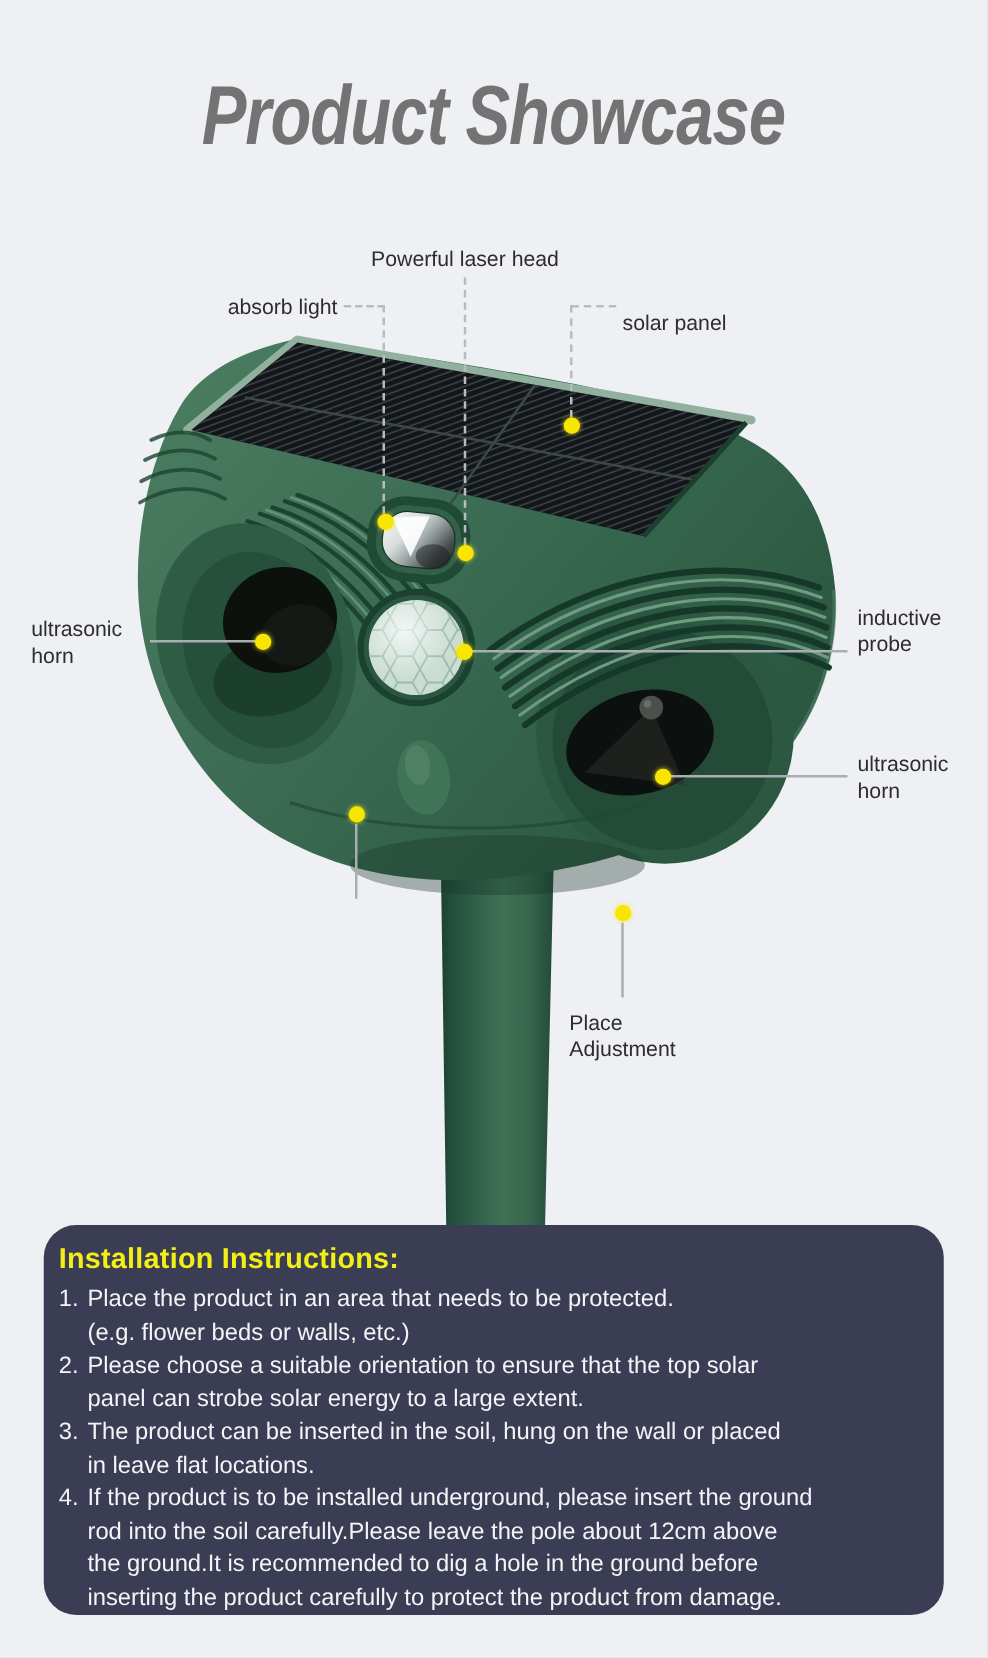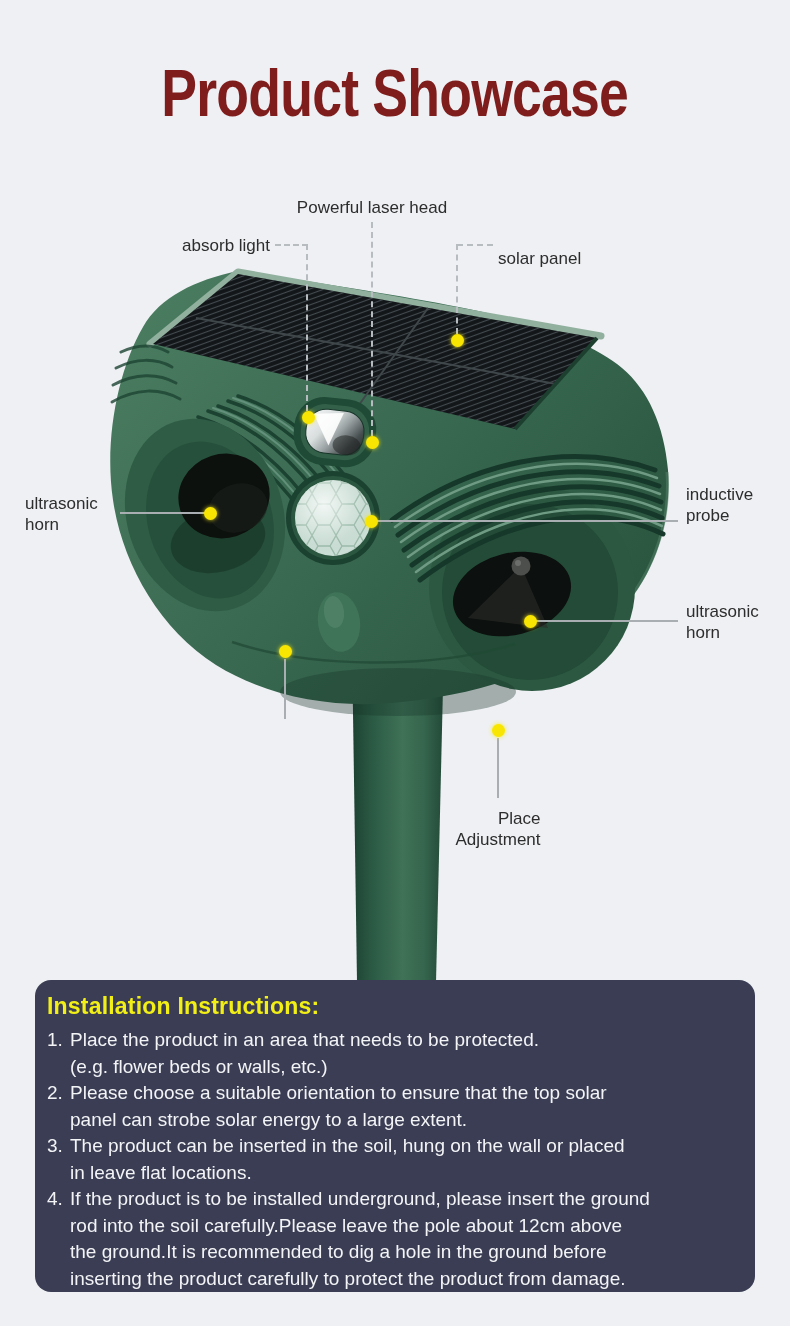--- a/index.html
+++ b/index.html
@@ -4,47 +4,47 @@
 <style>
   html,body{margin:0;padding:0;background:#dfe2e8;}
   .canvas{
     position:relative;width:790px;height:1326px;margin:0 auto;
     background:#eef0f3;overflow:hidden;
     font-family:"Liberation Sans",sans-serif;
   }
   
   .title{
     position:absolute;top:58px;left:0;width:790px;margin:0;
-    text-align:center;font-size:67px;font-weight:700;color:#7f1d1d;
-    line-height:1.05;letter-spacing:-1px;
+    text-align:center;font-size:67px;font-weight:700;color:#737373;
+    line-height:1.05;letter-spacing:-1px;font-style:italic;
   }
   .title-inner{display:inline-block;transform:scaleX(0.8);transform-origin:50% 50%;}
   
   .lbl{
     position:absolute;font-size:17px;color:#2d2d2d;line-height:21px;
     white-space:pre-line;
   }
-  .lbl-center{transform:translateX(-50%);text-align:right;}
+  .lbl-center{transform:translateX(-50%);text-align:left;}
   .lbl-right{text-align:right;}
   
   .ln{position:absolute;}
   .ln-vd{width:0;border-left:2px dashed #b7bcc1;}
   .ln-hd{height:0;border-top:2px dashed #b7bcc1;}
   .ln-vs{width:2px;background:#a9aeb3;}
   .ln-hs{height:2px;background:#a9aeb3;}
   
   .dot{
     position:absolute;width:13px;height:13px;margin:-6.5px 0 0 -6.5px;
     border-radius:50%;background:#f8e602;
     box-shadow:0 0 4px rgba(250,235,20,.9);
   }
   
   .panel{
     position:absolute;left:35px;top:980px;width:720px;height:312px;
-    box-sizing:border-box;border-radius:16px;background:#3a3d54;
+    box-sizing:border-box;border-radius:26px;background:#3a3d54;
     padding:13px 14px 0 12px;color:#f3f4f6;
   }
   .panel-title{
     margin:0 0 7px 0;font-size:23px;font-weight:700;color:#f2ef16;
     letter-spacing:.2px;
   }
   .items{list-style:none;margin:0;padding:0;}
   .item{display:flex;font-size:19px;line-height:26.5px;}
   .item .num{flex:0 0 23px;}
   .item .txt{flex:1;white-space:pre-line;}

